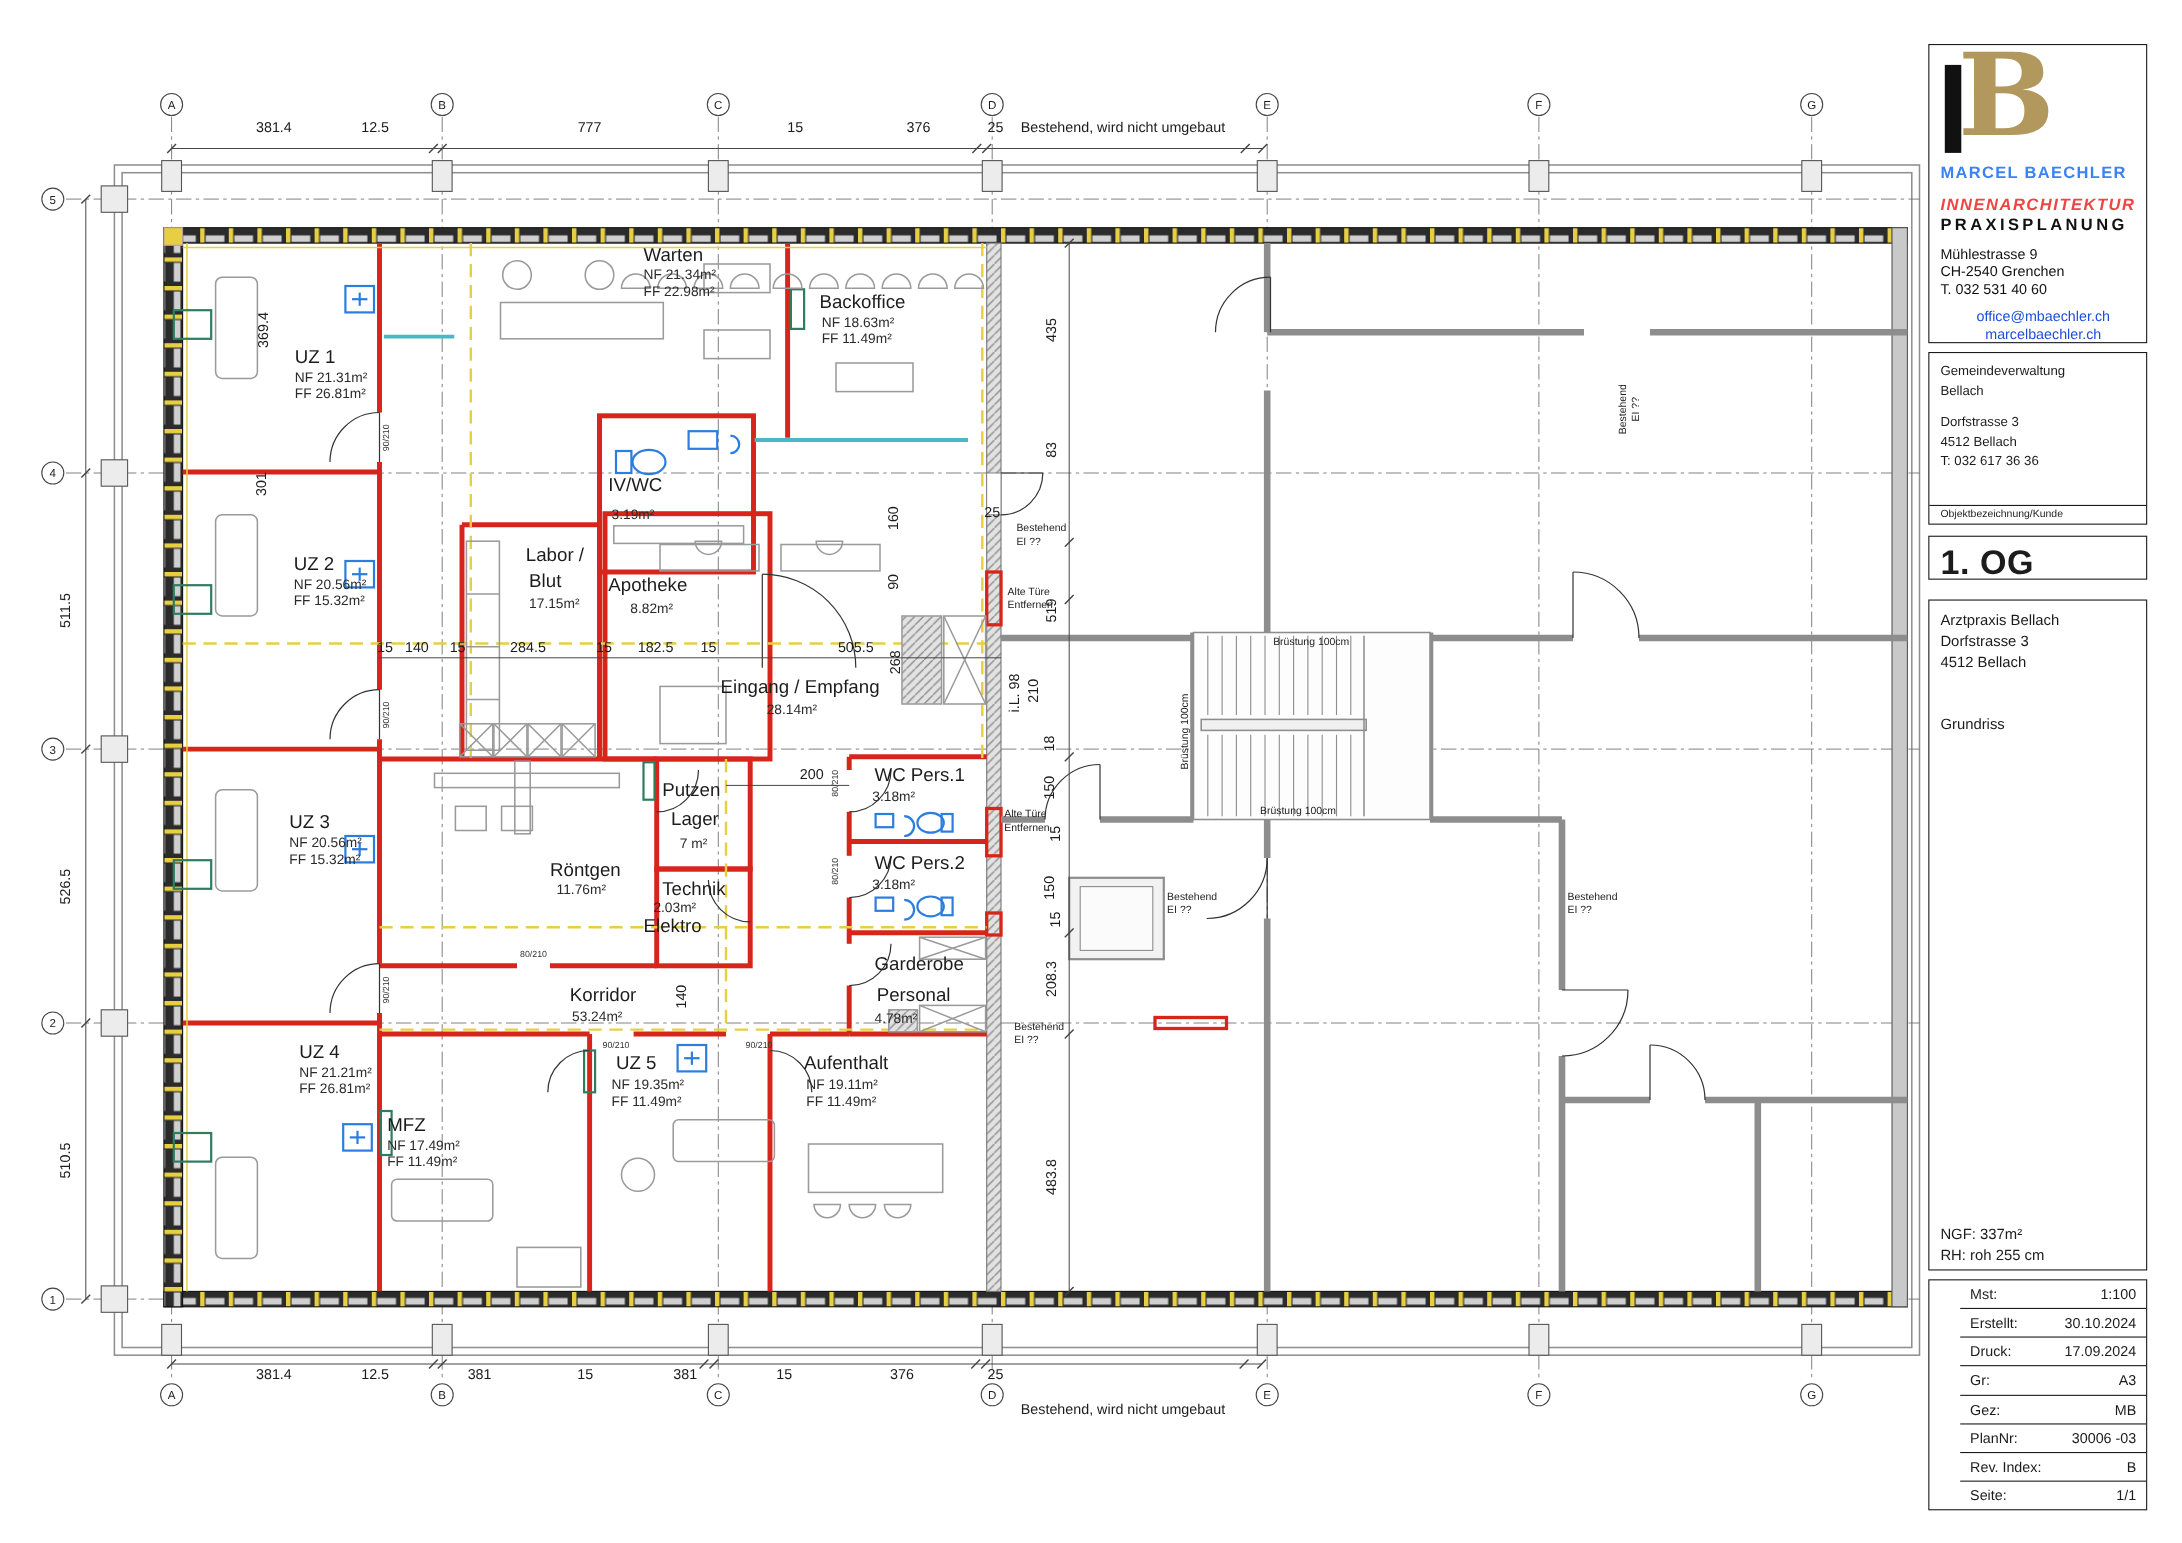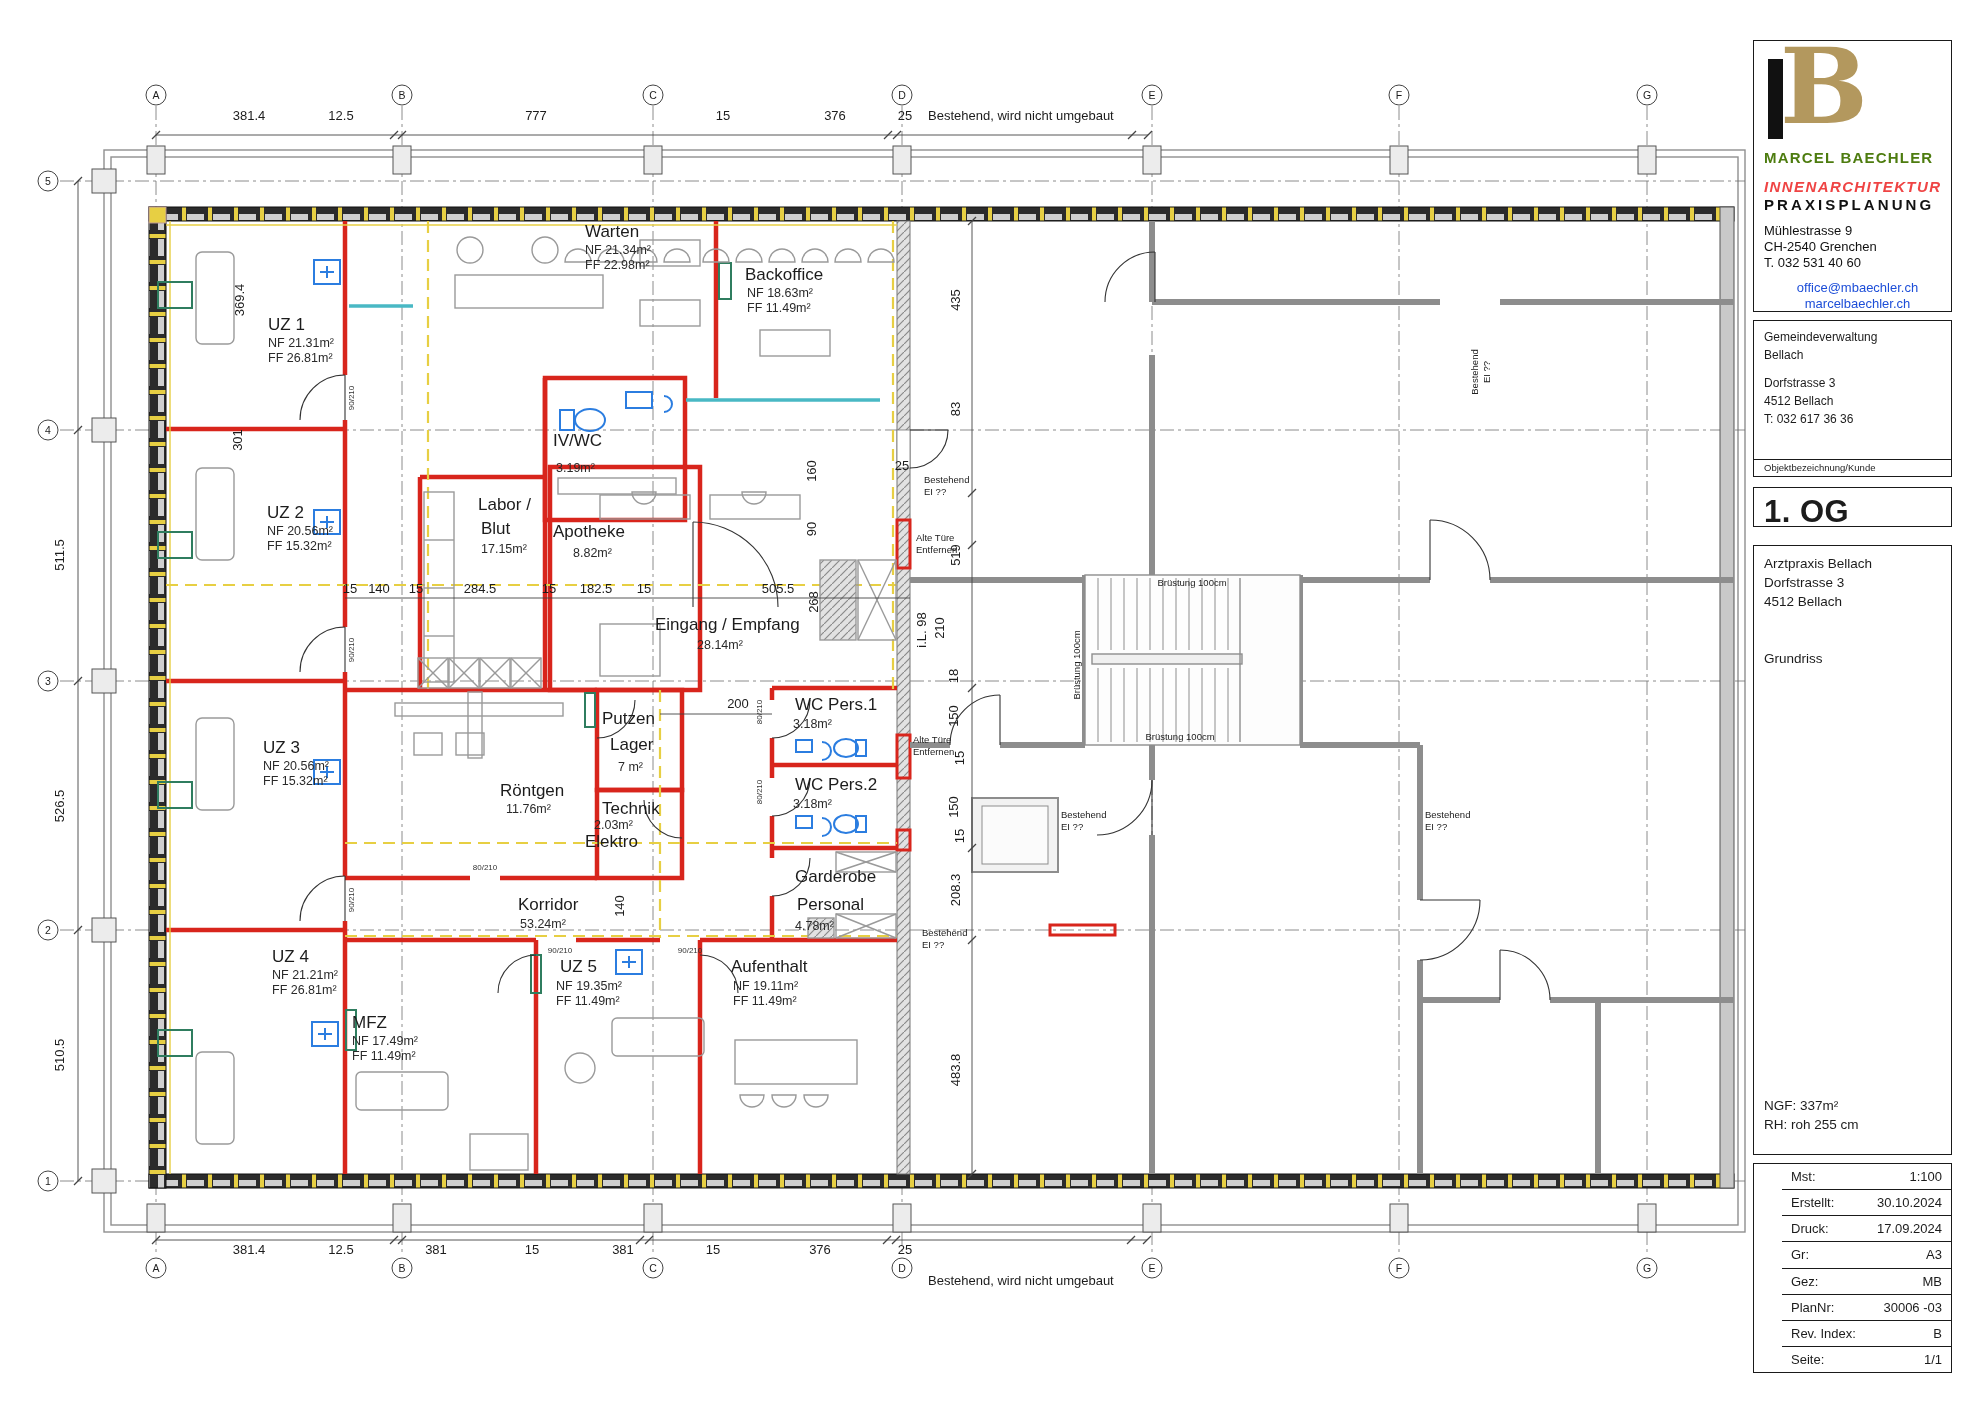--- a/index.html
+++ b/index.html
@@ -14,36 +14,36 @@
   .a{font-size:9.5px;fill:#222;}
   .gl{font-size:10.5px;}
   .mid{text-anchor:middle;}
   
   .tb{position:absolute;left:1753px;width:199px;background:#fff;border:1.6px solid #1a1a1a;box-sizing:border-box;}
   .logo-box{top:40px;height:272px;}
   .monogram{position:relative;height:96px;margin:10px 0 2px 8px;}
   .mono-bar{position:absolute;left:6px;top:8px;width:15px;height:80px;background:#111;}
   .mono-b{position:absolute;left:18px;top:-16px;font-family:"DejaVu Serif",serif;font-weight:bold;
           font-size:104px;line-height:104px;color:#b3985e;}
-  .brand1{font-size:15px;font-weight:bold;color:#4d7c0f;letter-spacing:1.2px;margin:2px 0 12px 10px;}
+  .brand1{font-size:15px;font-weight:bold;color:#3b82f6;letter-spacing:1.2px;margin:2px 0 12px 10px;}
   .brand2{font-size:15px;font-weight:bold;color:#ef4444;letter-spacing:1.4px;margin:1px 0 0 10px;font-style:italic;}
   .brand3{font-size:15px;font-weight:bold;color:#111;letter-spacing:3.1px;margin:1px 0 0 10px;}
   .addr{font-size:13px;margin:1px 0 0 10px;color:#111;}
   .addr.first{margin-top:10px;}
   .gold{color:#1d4ed8;text-align:center;}
   .client-box{top:320px;height:157px;display:flex;flex-direction:column;}
   .client-lines{flex:1;padding:7px 10px 0 10px;font-size:12px;line-height:18px;}
   .client-gap{height:10px;}
   .obj-caption{border-top:1.2px solid #1a1a1a;font-size:9.5px;padding:2px 10px 3px 10px;}
   .floor-box{top:487px;height:40px;}
   .floor-title{font-size:31px;font-weight:bold;padding:6px 0 0 10px;letter-spacing:.5px;}
   .proj-box{top:545px;height:610px;}
   .proj-lines{padding:8px 10px 0 10px;font-size:13.5px;line-height:19px;}
   .drawing-type{padding:40px 10px 0 10px;font-size:13.5px;}
-  .stats{position:absolute;left:0;bottom:20px;padding:0 10px;font-size:13.5px;line-height:19px;}
+  .stats{position:absolute;left:0;bottom:4px;padding:0 10px;font-size:13.5px;line-height:19px;}
   .table-box{top:1163px;height:210px;display:flex;flex-direction:column;padding-left:28px;}
   .trow{flex:1;display:flex;justify-content:space-between;align-items:center;
         padding:0 9px;font-size:13px;border-top:1.2px solid #1a1a1a;}
   .trow:first-child{border-top:none;}
   .trow .val{font-weight:normal;}
 </style>
 </head>
 <body>
 
 <div class="page">

